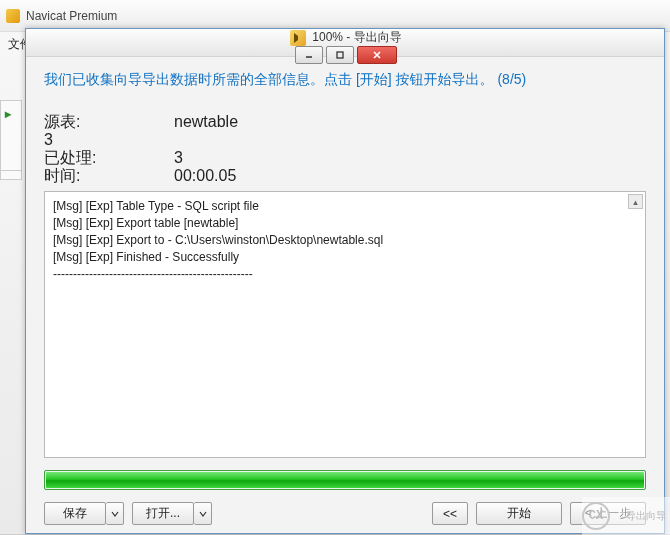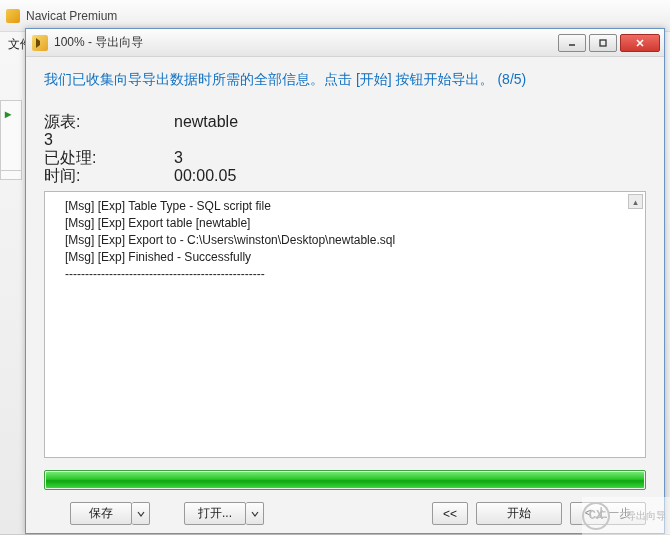--- a/index.html
+++ b/index.html
@@ -51,20 +51,21 @@
     background:#f3f3f3;
     border:1px solid #6a94c2;
     box-shadow:0 0 6px rgba(0,0,0,.25);
   }
   .dlg-titlebar{
     height:28px;
     background:linear-gradient(#fdfdfd,#e6e6e6);
     border-bottom:1px solid #d3d3d3;
     display:flex;align-items:center;justify-content:space-between;
     padding:0 4px 0 6px;
+    flex-direction:column;
   }
   .dlg-title-left{display:flex;align-items:center;gap:6px;}
   .dlg-icon{
     width:16px;height:16px;
     background:linear-gradient(135deg,#f7da6c,#e6a427);
     border-radius:2px;position:relative;
   }
   .dlg-icon::after{
     content:"";position:absolute;inset:3px 4px 3px 4px;
     border-left:4px solid #6b4b00;border-top:3px solid transparent;border-bottom:3px solid transparent;
@@ -101,28 +102,28 @@
     padding:6px 8px;
     font-size:12px;color:#222;
     overflow:auto;position:relative;
   }
   .log-box .scroll-cue{
     position:absolute;top:2px;right:2px;width:15px;height:15px;
     border:1px solid #c2c2c2;background:#ececec;
     display:flex;align-items:center;justify-content:center;
     font-size:9px;color:#666;
   }
-  .log-line{white-space:nowrap;line-height:17px;margin-left:12px;}
+  .log-line{white-space:nowrap;line-height:17px;}
   .progress-wrap{margin-top:12px;height:20px;border:1px solid #3ba43b;border-radius:2px;padding:1px;background:#e9f6e9;}
   .progress-bar{height:100%;width:100%;
     background:linear-gradient(#74e874,#27c727 45%,#0fa50f 55%,#3cd63c);
     border-radius:1px;}
   .btn-row{display:flex;align-items:center;justify-content:space-between;margin-top:12px;}
   .btn-row .left,.btn-row .right{display:flex;gap:8px;}
-  .split-btn{display:flex;margin-left:26px;}
+  .split-btn{display:flex;}
   .btn{
     height:23px;min-width:62px;
     background:linear-gradient(#fdfdfd,#e6e6e6);
     border:1px solid #9a9a9a;border-radius:2px;
     font-size:12px;color:#222;
     display:flex;align-items:center;justify-content:center;
     padding:0 10px;
   }
   .btn.drop{min-width:18px;padding:0;border-left:none;}
   .btn.small{min-width:36px;}

